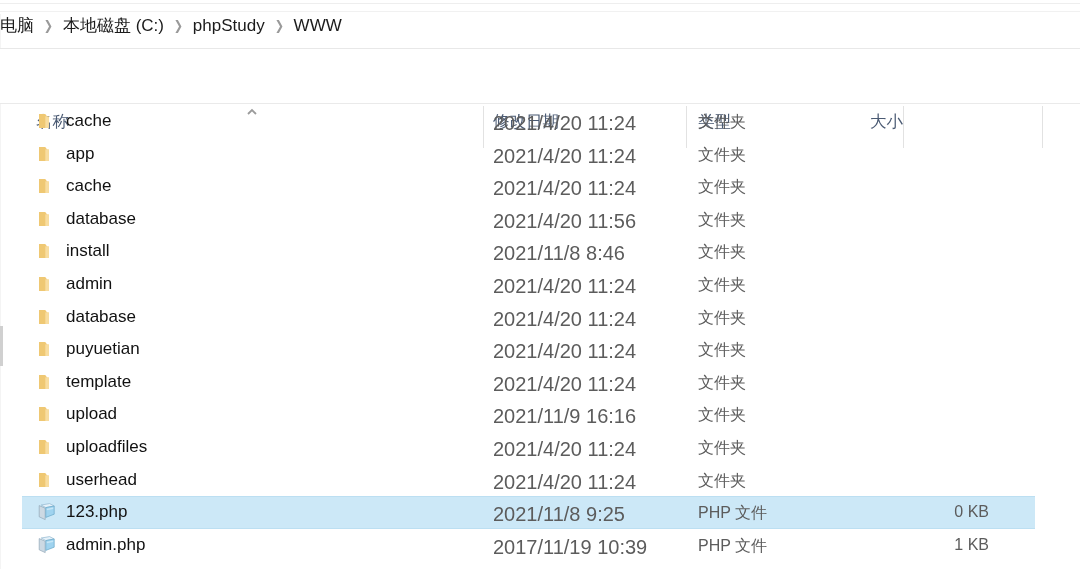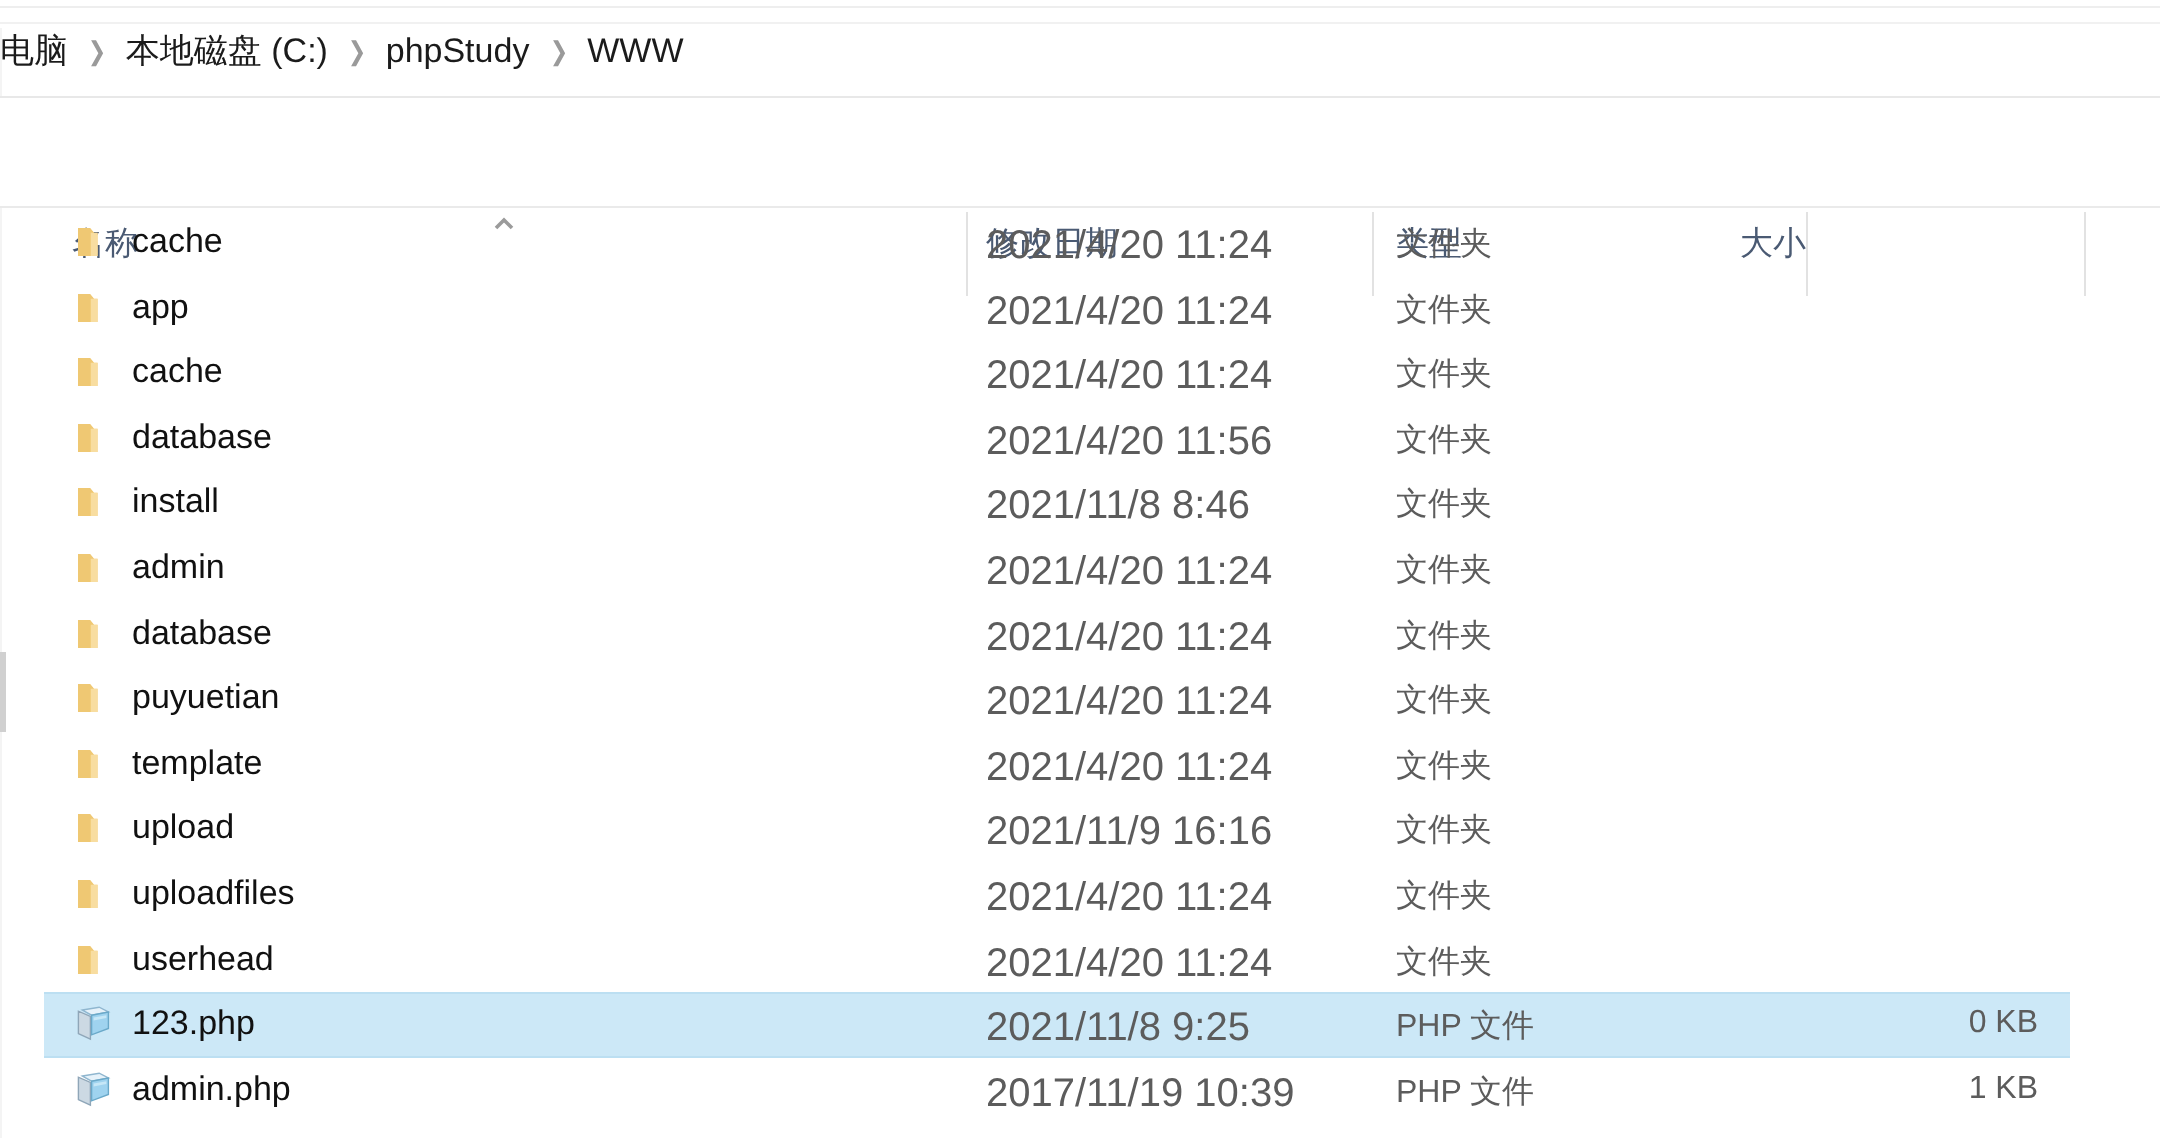--- a/index.html
+++ b/index.html
@@ -154,21 +154,21 @@
   .cell-type {
     position: absolute;
     left: 698px;
     top: 7px;
     font-size: 16px;
     color: #5c5c5c;
     white-space: nowrap;
   }
   .cell-size {
     position: absolute;
-    left: 864px;
+    left: 834px;
     width: 155px;
     top: 7px;
     font-size: 16px;
     color: #5c5c5c;
     text-align: right;
     white-space: nowrap;
   }
 
   
   .icon-box {

